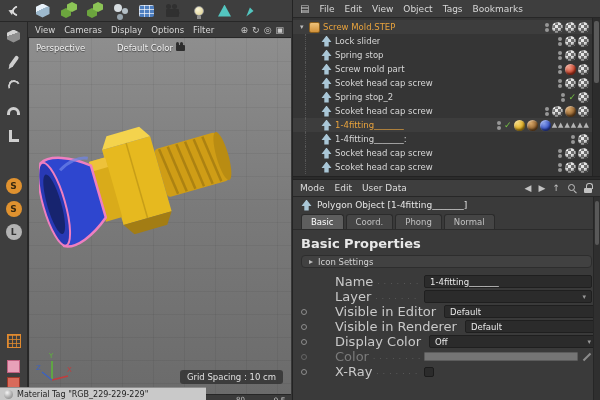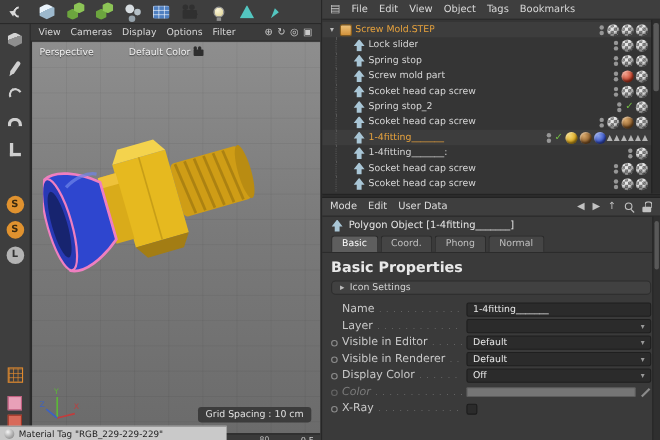--- a/index.html
+++ b/index.html
@@ -131,27 +131,27 @@
   .tab{background:#454545;color:#c0c0c0;font-size:8.5px;padding:2px 9px;border:1px solid #2b2b2b;border-bottom:none;border-radius:3px 3px 0 0;}
   .tab.active{background:#5e5e5e;color:#fff;}
 
   .attr-body{padding:4px 8px 0;}
   .section-title{font-weight:bold;font-size:13px;color:#e8e8e8;margin:2px 0 4px;}
   .group-bar{background:#414141;border:1px solid #2d2d2d;border-radius:4px;height:13px;display:flex;align-items:center;gap:5px;padding:0 7px;font-size:8.5px;color:#d2d2d2;margin-bottom:6px;}
   .group-arrow{font-size:8px;color:#bdbdbd;}
   .fld{display:flex;align-items:center;height:15px;gap:4px;}
   .kf{width:6px;height:6px;border:1px solid #8d8d8d;border-radius:50%;flex:none;}
   .kf.none{border-color:transparent;}
-  .fld-label{color:#c9c9c9;font-size:10px;white-space:nowrap;}
+  .fld-label{color:#c9c9c9;font-size:13px;white-space:nowrap;margin-left:24px;}
   .leader{flex:1;overflow:hidden;white-space:nowrap;color:#6e6e6e;font-size:7px;}
   .leader::after{content:". . . . . . . . . . . . . . . . . . . . . . . . . . . .";letter-spacing:1px;}
   .ctl{width:168px;flex:none;display:flex;align-items:center;}
   .txt{background:#2b2b2b;border:1px solid #1f1f1f;border-radius:2px;height:13px;padding:0 5px;font-size:8.5px;color:#e8e8e8;justify-content:space-between;}
   .dd-arrow{font-size:7px;color:#9a9a9a;margin-left:auto;}
-  .fld.disabled .fld-label{color:#7b7b7b;font-style:italic;}
+  .fld.disabled .fld-label{color:#7b7b7b;}
   .fld.disabled .kf{border-color:#666;}
   .swatch{flex:1;height:9px;background:#757575;border:1px solid #5c5c5c;border-radius:1px;}
   .pen-mini{position:relative;width:10px;height:10px;margin-left:4px;flex:none;}
   .pen-mini::before{content:"";position:absolute;left:0;top:4px;width:10px;height:2px;background:#8c8c8c;transform:rotate(-45deg);}
   .checkbox{width:10px;height:10px;background:#2b2b2b;border:1px solid #1c1c1c;border-radius:2px;}
   .attr-scrollbar{position:absolute;right:0;top:17px;width:7px;height:203px;background:#2f2f2f;border-left:1px solid #262626;}
   .attr-thumb{position:absolute;right:1px;top:4px;width:4px;height:44px;background:#585858;border-radius:2px;}
 </style>
 </head>
 <body>

